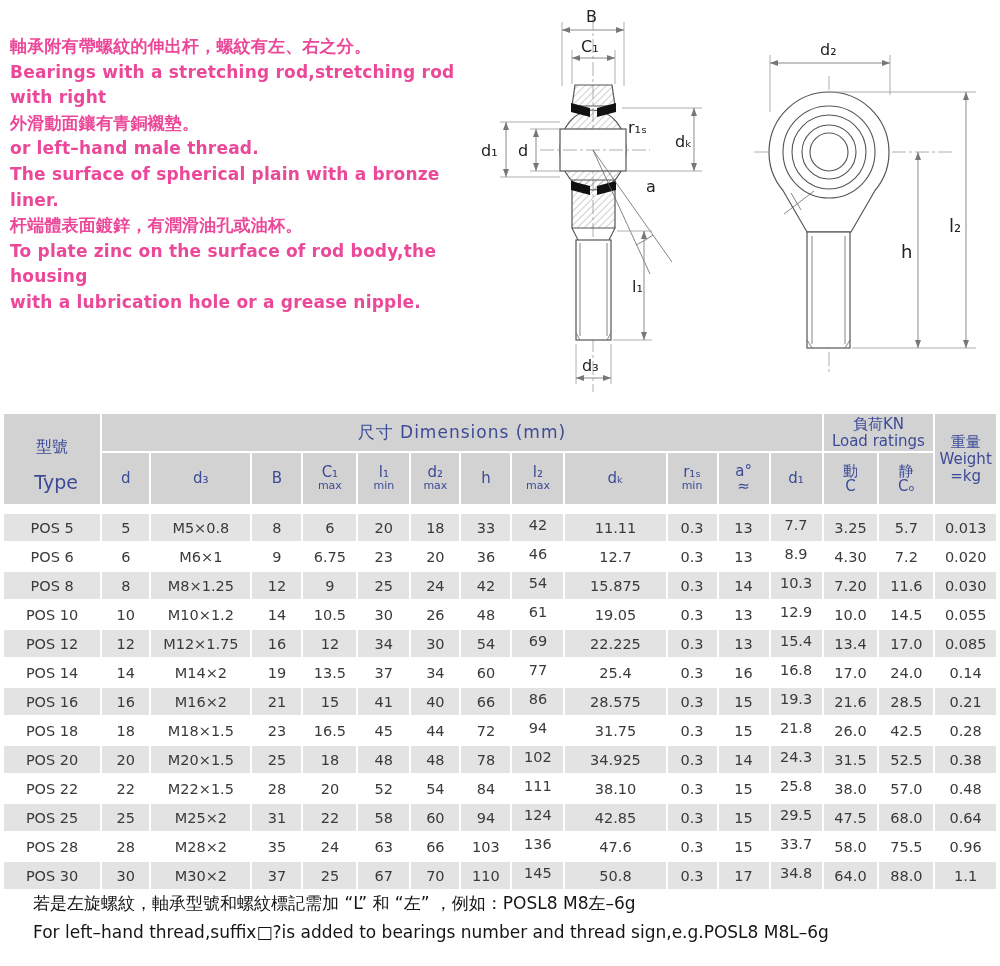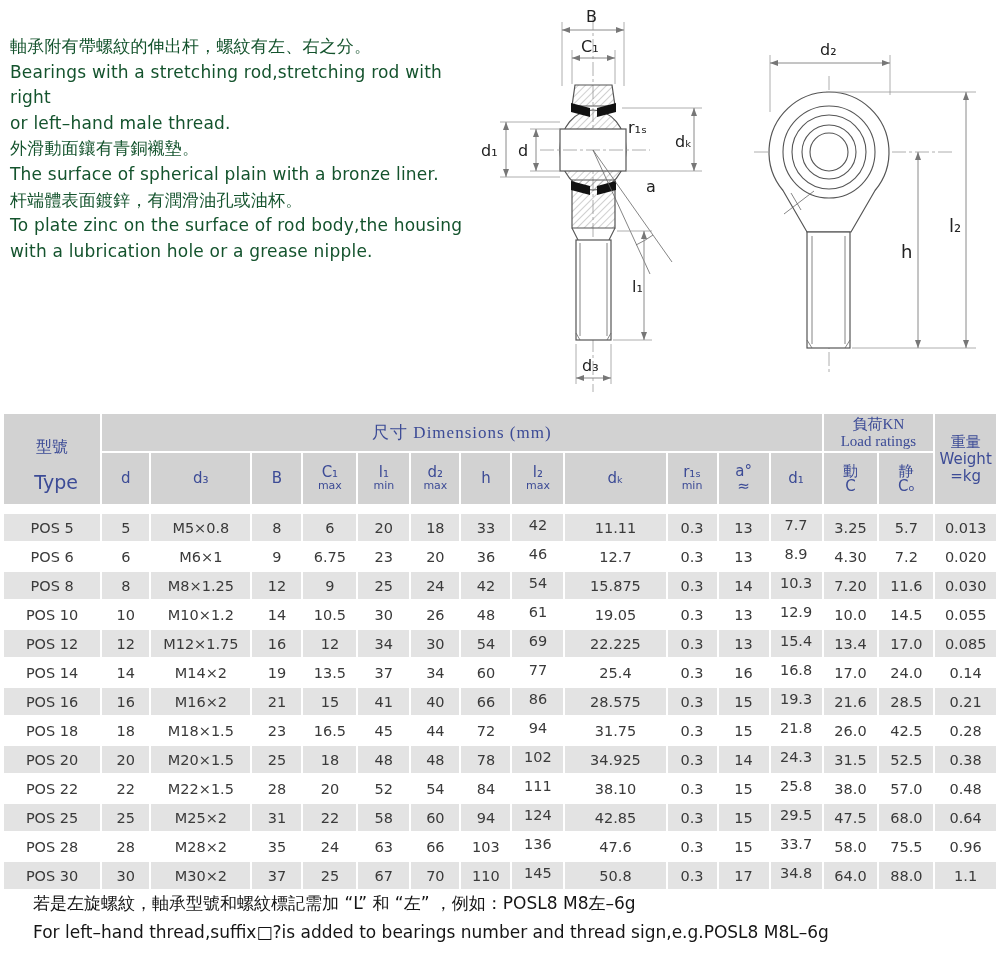--- a/index.html
+++ b/index.html
@@ -1,22 +1,22 @@
 <!DOCTYPE html>
 <html><head>
 <meta charset="utf-8">
 <style>
   * { box-sizing: border-box; }
   html,body { margin:0; padding:0; background:#fff; }
   body { width:1000px; height:966px; font-family:"DejaVu Sans","Liberation Sans",sans-serif; }
   .page { position:relative; width:1000px; height:966px; background:#fff; overflow:hidden; }
 
   
-  .intro { position:absolute; left:10px; top:34px; width:470px; color:#14532d;
-           font-size:17px; line-height:25.6px; letter-spacing:0.2px; }
+  .intro { position:absolute; left:10px; top:34px; width:470px; color:#ec4899;
+           font-size:17px; line-height:25.6px; letter-spacing:0.2px;font-weight:bold; }
 
   
   svg.front-view { position:absolute; left:472px; top:0; }
   svg.side-view  { position:absolute; left:740px; top:0; }
   .part    { fill:#ffffff; stroke:#555; stroke-width:1.2; }
   .hatched { fill:url(#hatchF); stroke:#555; stroke-width:1.2; }
   .band    { fill:#ffffff; stroke:#555; stroke-width:1.2; }
   .seal    { fill:#111; stroke:none; }
   .ring    { fill:none; stroke:#555; stroke-width:1.1; }
   .dim     { stroke:#8a8a8a; stroke-width:1; fill:none; }
@@ -24,21 +24,21 @@
   .cl      { stroke:#9a9a9a; stroke-width:0.8; stroke-dasharray:14 3 3 3; }
   .thin    { stroke:#666; stroke-width:0.8; fill:none; }
   .edge    { stroke:#555; stroke-width:1.1; }
   .lbl     { font-size:16px; fill:#222; }
   .lbl.big { font-size:18px; }
 
   
   table.dims { position:absolute; top:412px; left:2px; width:996px;
                border-collapse:separate; border-spacing:2px; table-layout:fixed; }
   thead th { background:#d2d2d2; color:#3c4b96; font-weight:normal; padding:0; vertical-align:middle; text-align:center; }
-  th.grp-row { height:32px;font-family:Liberation Serif, serif; }
+  th.grp-row { height:32px; }
   .type-cell { height:90px; }
   .type-cn { font-size:16px; margin-top:12px; }
   .type-en { font-size:19px; margin-top:13px;margin-left:8px; }
   .dims-h  { font-size:17px; letter-spacing:1px; }
   .load-cn, .weight-cn { font-size:15px; line-height:17px; }
   .load-en { font-size:15px; line-height:16px; }
   .weight-en, .weight-kg { font-size:15px; line-height:17px; }
   tr.subhead th { height:46px; }
   .col-label { font-size:15px; line-height:16px; }
   .col-qual  { font-size:15px; line-height:15px; }
@@ -53,22 +53,22 @@
   .notes { position:absolute; left:10px; top:889px; color:#151515; font-size:17px; line-height:29px;margin-left:23px; }
 </style>
 </head>
 <body>
 
 <div class="page">
 
   <div class="intro">
     <div>軸承附有帶螺紋的伸出杆，螺紋有左、右之分。</div>
     <div>Bearings with a stretching rod,stretching rod with right</div>
+    <div>外滑動面鑲有青銅襯墊。</div>
     <div>or left–hand male thread.</div>
-    <div>外滑動面鑲有青銅襯墊。</div>
     <div>The surface of spherical plain with a bronze liner.</div>
     <div>杆端體表面鍍鋅，有潤滑油孔或油杯。</div>
     <div>To plate zinc on the surface of rod body,the housing</div>
     <div>with a lubrication hole or a grease nipple.</div>
   </div>
 
   <svg class="front-view" width="265" height="405" viewBox="0 0 265 405">
     <defs>
       <pattern id="hatchF" patternUnits="userSpaceOnUse" width="5" height="5" patternTransform="rotate(45)">
         <line x1="0" y1="0" x2="0" y2="5" stroke="#8a8a8a" stroke-width="0.8"></line>

